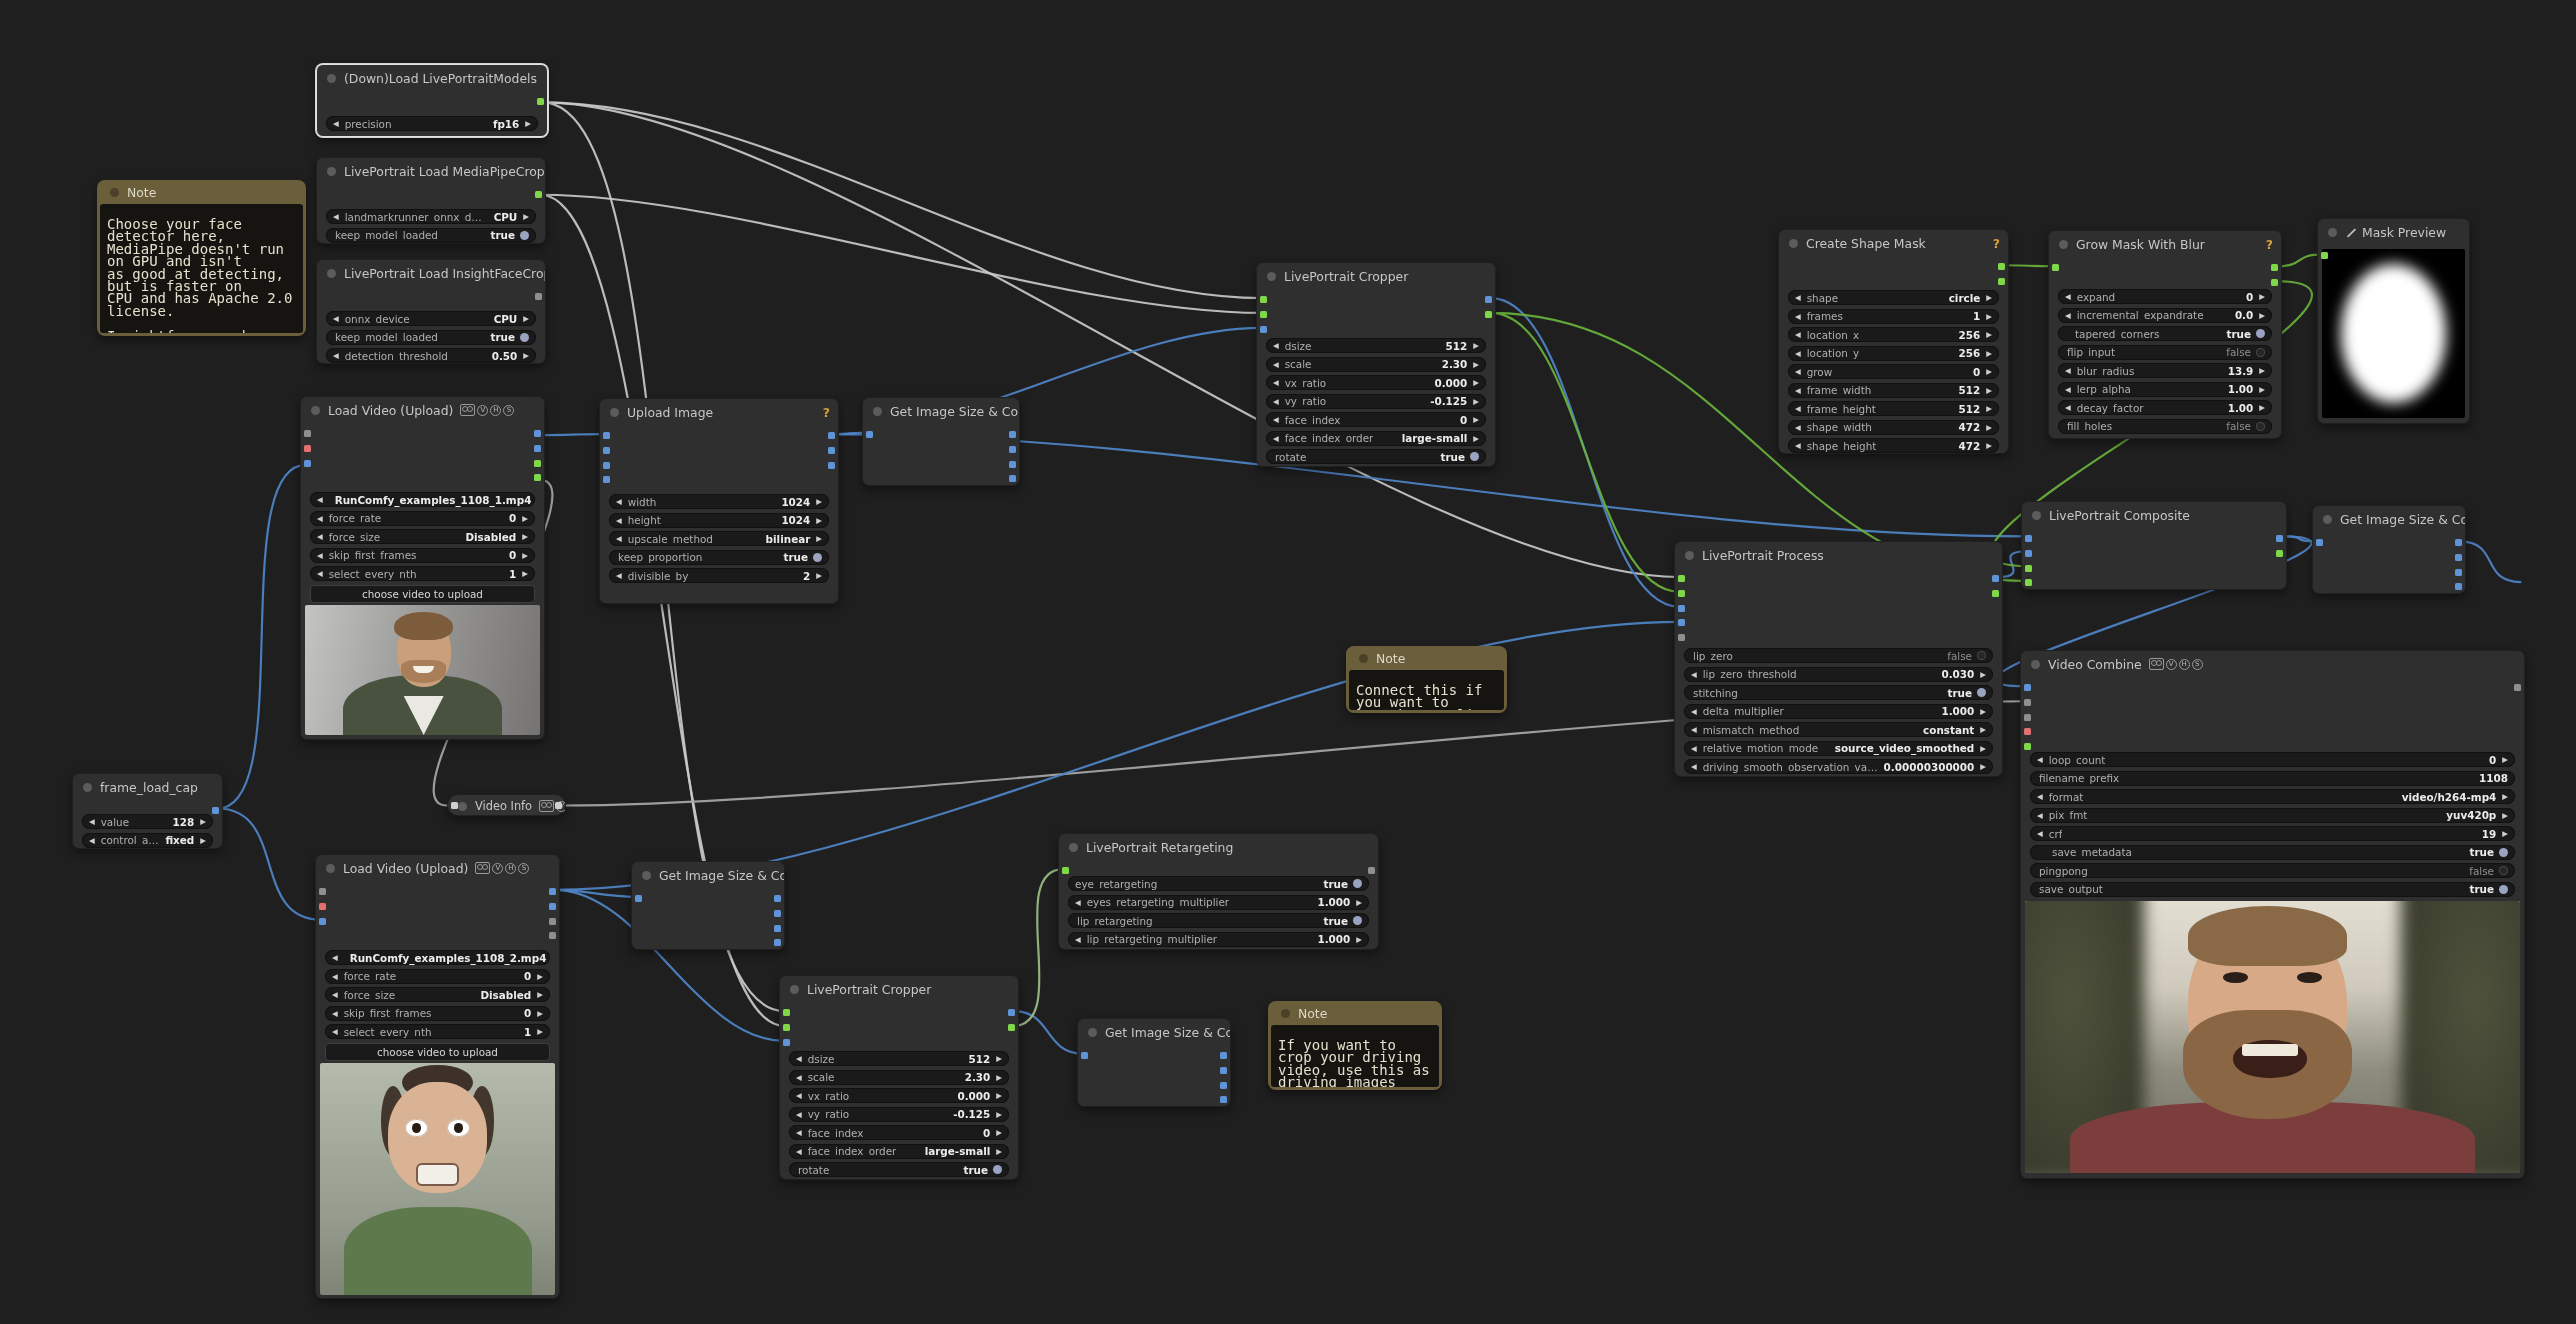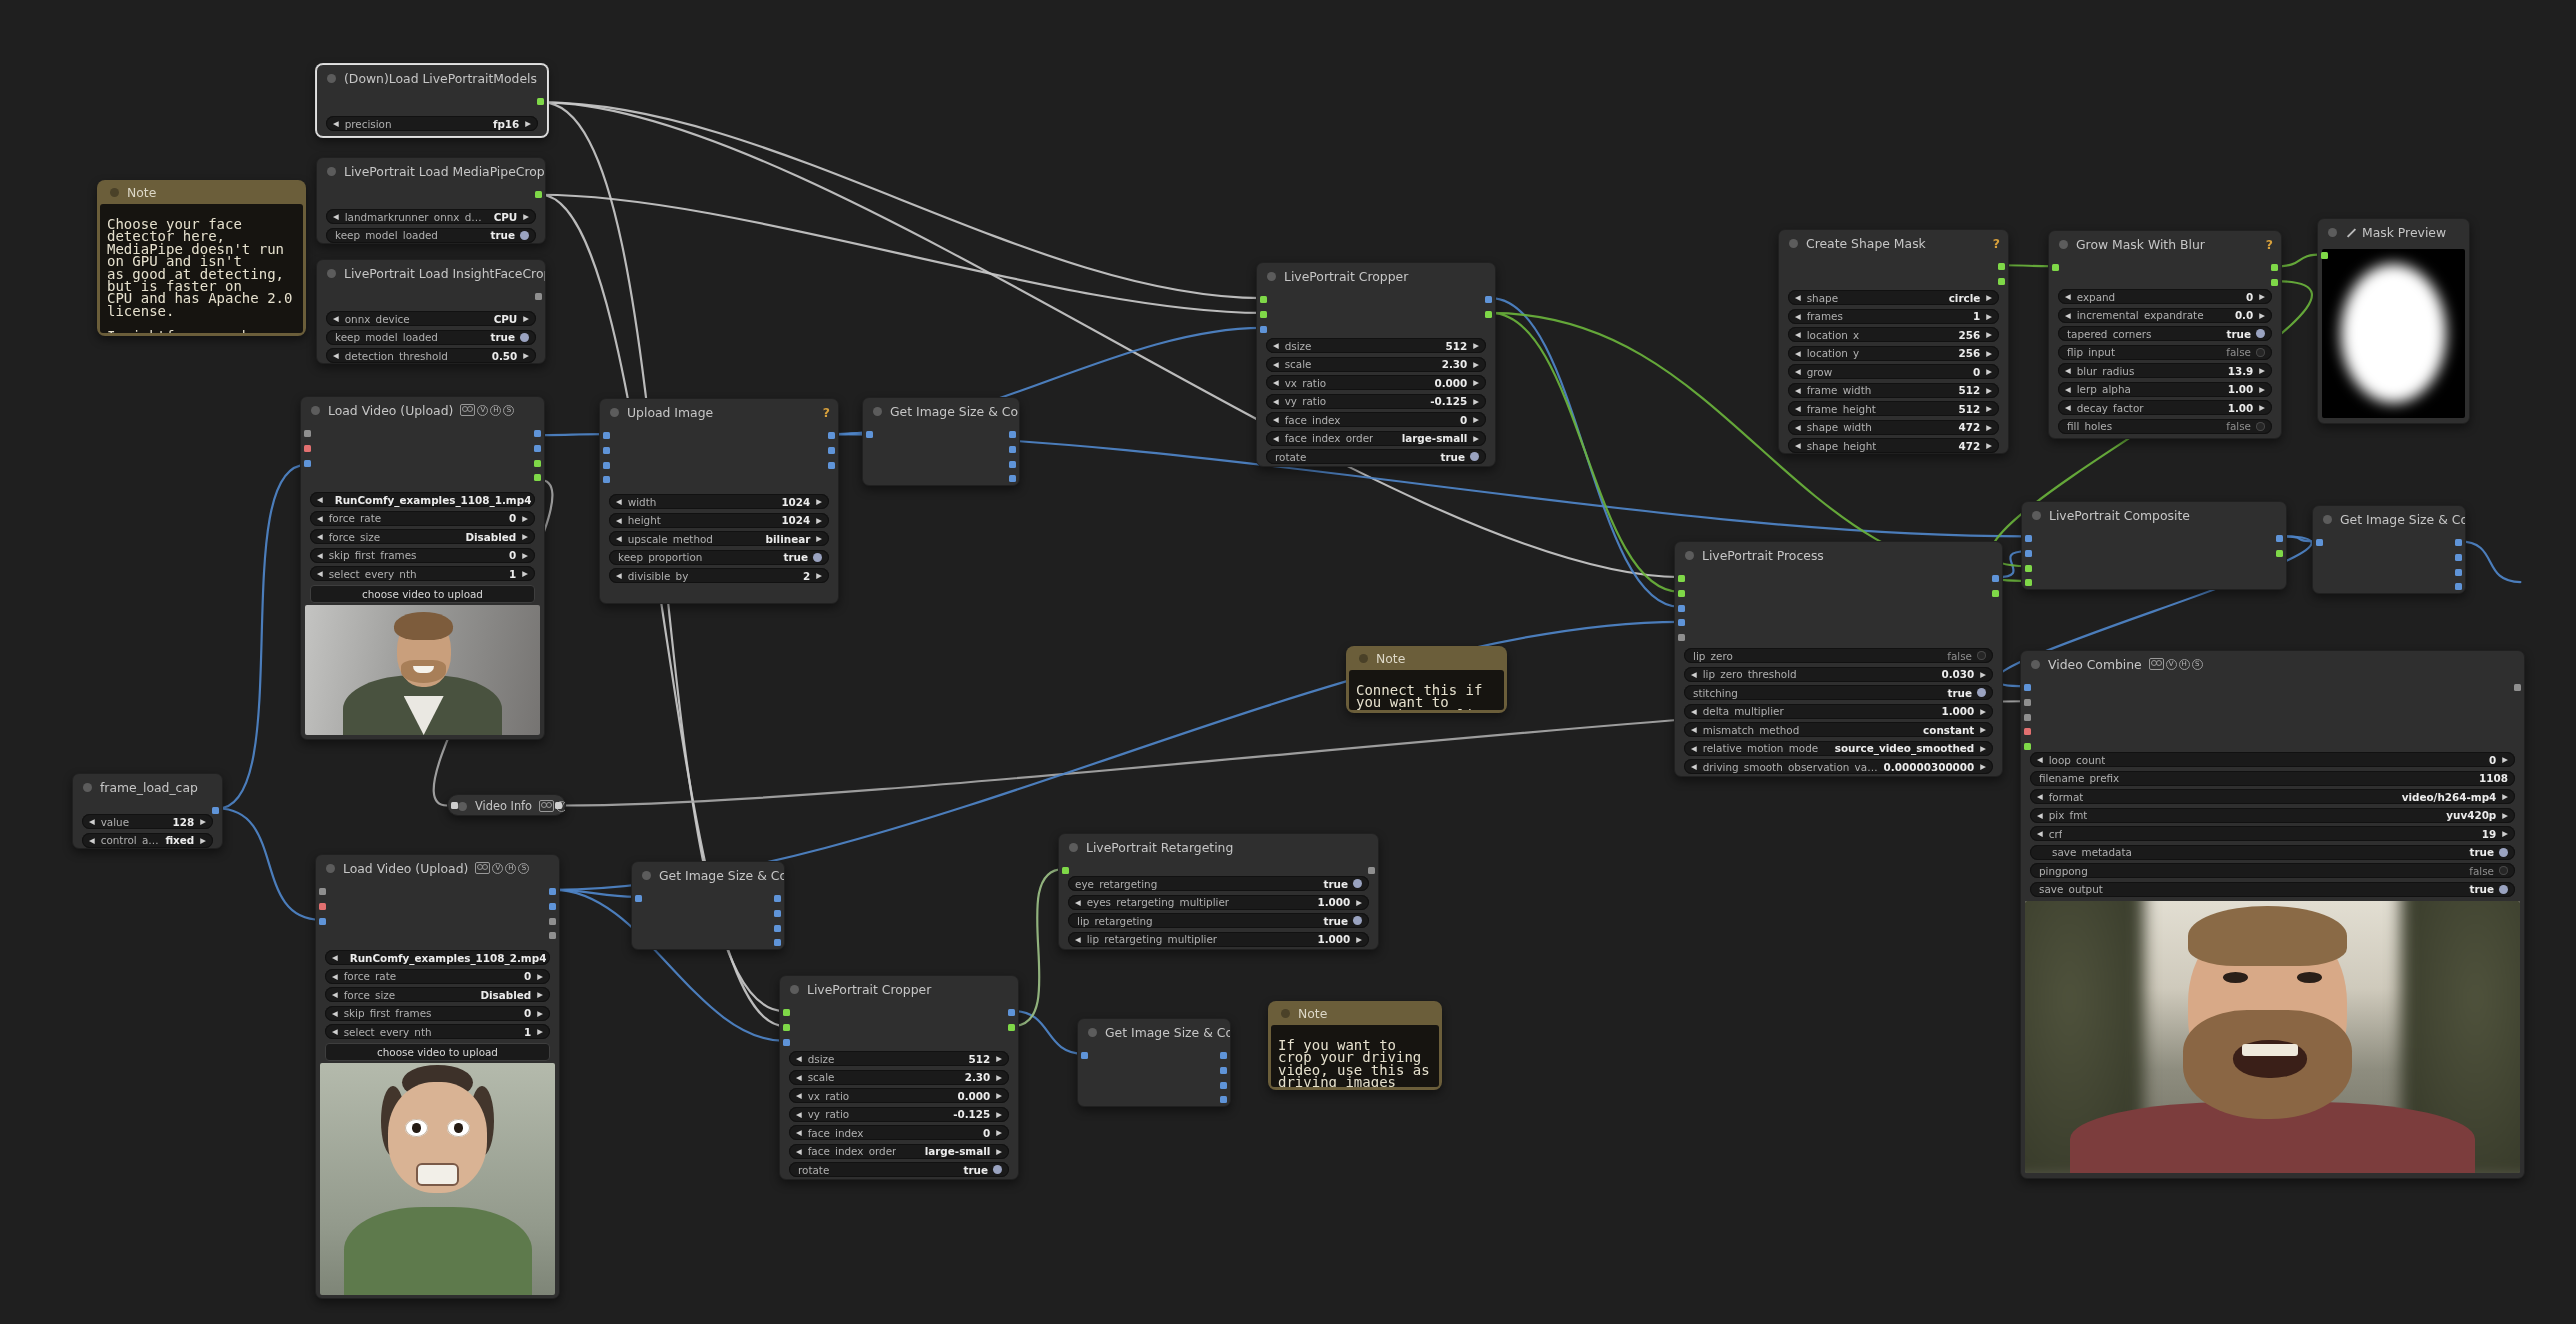--- a/index.html
+++ b/index.html
@@ -433,21 +433,21 @@
           <span class="val">0</span>
           <span class="arr" style="margin-left:6px">▶</span>
         </div>
         <div class="widget">
           <span class="arr">◀</span>
           <span class="lab">incremental_expandrate</span>
           <span class="val">0.0</span>
           <span class="arr" style="margin-left:6px">▶</span>
         </div>
         <div class="widget">
-          <span class="lab" style="margin-left:2px">tapered_corners</span>
+          <span class="lab" style="margin-left:10px">tapered_corners</span>
           <span class="val">true</span>
           <span class="tdot"></span>
         </div>
         <div class="widget">
           <span class="lab" style="margin-left:2px">flip_input</span>
           <span class="val dim">false</span>
           <span class="tdot off"></span>
         </div>
         <div class="widget">
           <span class="arr">◀</span>

